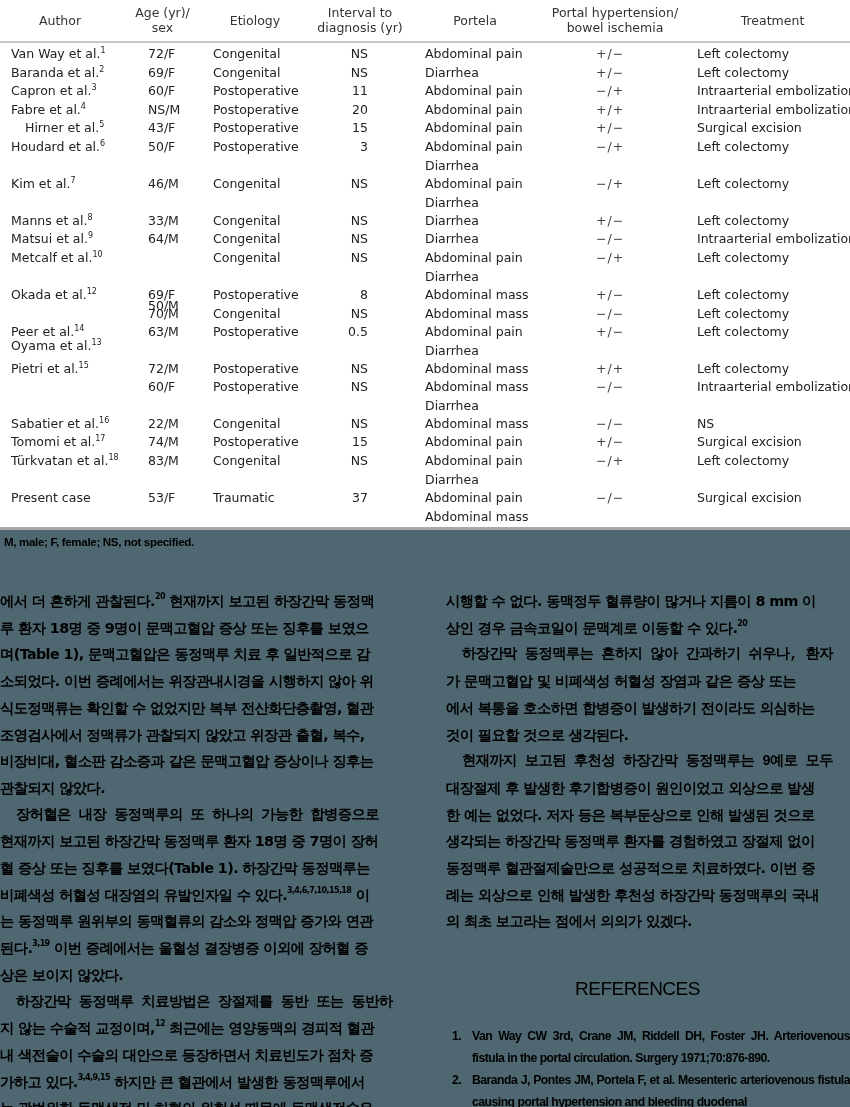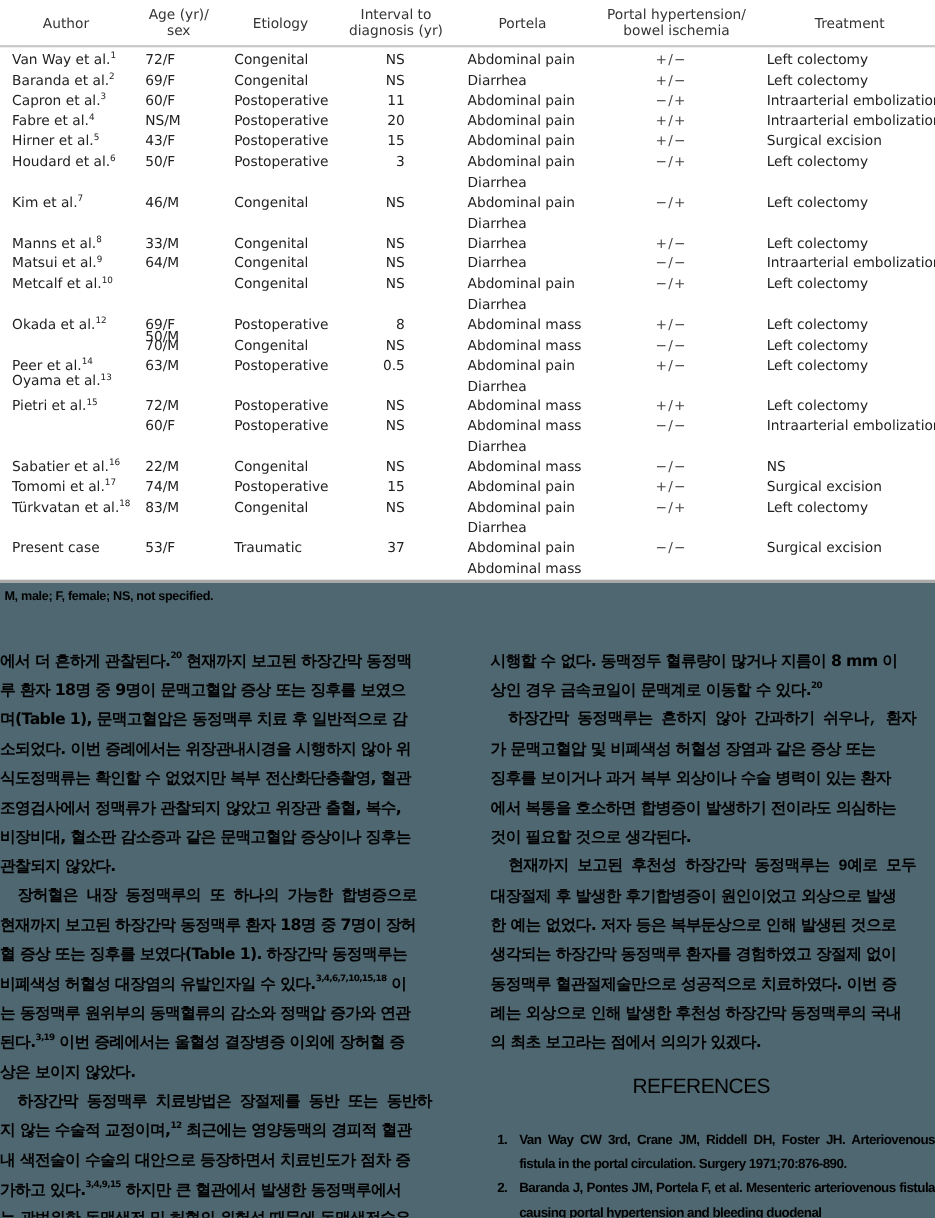--- a/index.html
+++ b/index.html
@@ -20,21 +20,21 @@
     text-align: center; font-size: 12.5px; color: #333; line-height: 15px;
   }
   .header-rule {
     position: absolute; left: 0; top: 41px; width: 850px; height: 2px; background: #c8c8c8;
   }
   .cell {
     position: absolute; font-size: 12.5px; color: #222; white-space: nowrap; line-height: 18px;
   }
   .cell sup { font-size: 8px; vertical-align: 5px; line-height: 0; }
   .c-author { left: 11px; }
-  .c-age { left: 132px; text-align: center; }
+  .c-age { left: 148px; text-align: center; }
   .c-etio { left: 213px; }
   .c-int { left: 340px; width: 28px; text-align: right; }
   .c-sym { left: 425px; }
   .c-ph { left: 596px; letter-spacing: 1px; color: #444; }
   .c-treat { left: 697px; }
 
   .footnote {
     position: absolute; left: 4px; top: 536px; font-size: 11.5px; font-weight: bold; color: #000;
     font-family: "Liberation Sans", sans-serif; letter-spacing: -0.3px;
   }
@@ -108,21 +108,21 @@
       <div class="cell c-sym" style="top: 82px;">Abdominal pain</div>
       <div class="cell c-ph" style="top: 82px;">−/+</div>
       <div class="cell c-treat" style="top: 82px;">Intraarterial embolization</div>
       <div class="cell c-author" style="top: 101px;"><span>Fabre et al.</span><sup>4</sup></div>
       <div class="cell c-age" style="top: 101px;">NS/M</div>
       <div class="cell c-etio" style="top: 101px;">Postoperative</div>
       <div class="cell c-int" style="top: 101px;">20</div>
       <div class="cell c-sym" style="top: 101px;">Abdominal pain</div>
       <div class="cell c-ph" style="top: 101px;">+/+</div>
       <div class="cell c-treat" style="top: 101px;">Intraarterial embolization</div>
-      <div class="cell c-author" style="top: 119px;"><span>Hirner et al.</span><sup>5</sup></div>
+      <div class="cell c-author" style="top: 119px; margin-left: 14px;"><span>Hirner et al.</span><sup>5</sup></div>
       <div class="cell c-age" style="top: 119px;">43/F</div>
       <div class="cell c-etio" style="top: 119px;">Postoperative</div>
       <div class="cell c-int" style="top: 119px;">15</div>
       <div class="cell c-sym" style="top: 119px;">Abdominal pain</div>
       <div class="cell c-ph" style="top: 119px;">+/−</div>
       <div class="cell c-treat" style="top: 119px;">Surgical excision</div>
       <div class="cell c-author" style="top: 138px;"><span>Houdard et al.</span><sup>6</sup></div>
       <div class="cell c-age" style="top: 138px;">50/F</div>
       <div class="cell c-etio" style="top: 138px;">Postoperative</div>
       <div class="cell c-int" style="top: 138px;">3</div>
@@ -252,21 +252,20 @@
     <p><span>지 않는 수술적 교정이며,</span><sup>12</sup><span> 최근에는 영양동맥의 경피적 혈관</span></p>
     <p><span>내 색전술이 수술의 대안으로 등장하면서 치료빈도가 점차 증</span></p>
     <p><span>가하고 있다.</span><sup>3,4,9,15</sup><span> 하지만 큰 혈관에서 발생한 동정맥루에서</span></p>
     <p><span>는 광범위한 동맥색전 및 허혈의 위험성 때문에 동맥색전술은</span></p>
   </div>
 <div class="col col-right" id="col-right">
     <p><span>시행할 수 없다. 동맥정두 혈류량이 많거나 지름이 8 mm 이</span></p>
     <p><span>상인 경우 금속코일이 문맥계로 이동할 수 있다.</span><sup>20</sup></p>
     <p class="indent"><span>하장간막 동정맥루는 흔하지 않아 간과하기 쉬우나, 환자</span></p>
     <p><span>가 문맥고혈압 및 비폐색성 허혈성 장염과 같은 증상 또는</span></p>
-    <p><span>징후를 보이거나 과거 복부 외상이나 수술 병력이 있는 환자</span></p>
     <p><span>에서 복통을 호소하면 합병증이 발생하기 전이라도 의심하는</span></p>
     <p><span>것이 필요할 것으로 생각된다.</span></p>
     <p class="indent"><span>현재까지 보고된 후천성 하장간막 동정맥루는 9예로 모두</span></p>
     <p><span>대장절제 후 발생한 후기합병증이 원인이었고 외상으로 발생</span></p>
     <p><span>한 예는 없었다. 저자 등은 복부둔상으로 인해 발생된 것으로</span></p>
     <p><span>생각되는 하장간막 동정맥루 환자를 경험하였고 장절제 없이</span></p>
     <p><span>동정맥루 혈관절제술만으로 성공적으로 치료하였다. 이번 증</span></p>
     <p><span>례는 외상으로 인해 발생한 후천성 하장간막 동정맥루의 국내</span></p>
     <p><span>의 최초 보고라는 점에서 의의가 있겠다.</span></p>
   </div>

